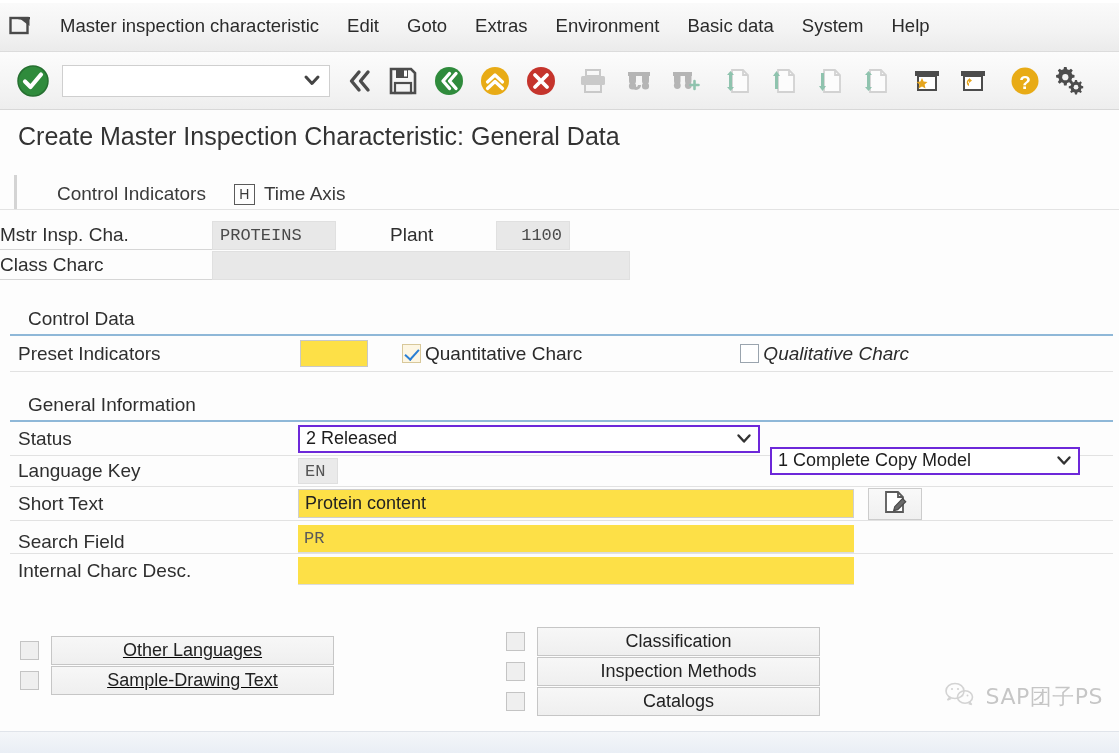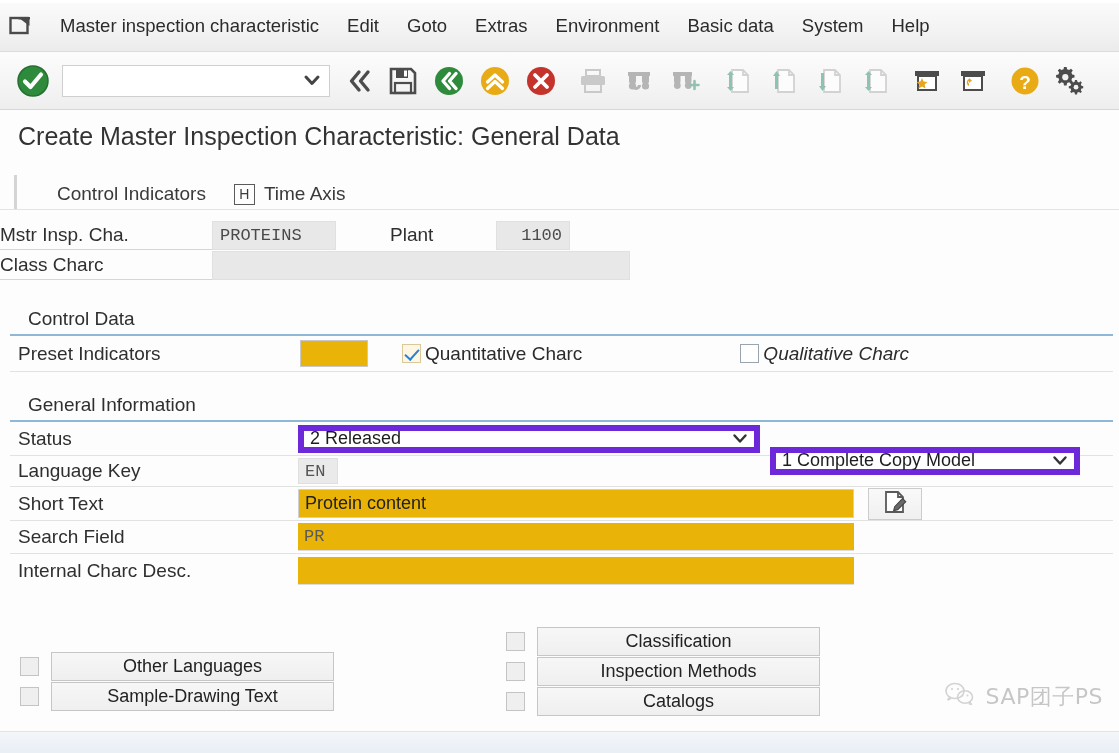--- a/index.html
+++ b/index.html
@@ -177,21 +177,21 @@
   }
   .frow.nb { border-bottom: none; }
   .frow .flabel {
     font-size: 19px; color: #2f2f2f;
     padding-left: 8px;
     flex: none;
   }
 
   .inputbox {
     height: 27px;
-    background: #eab308;
+    background: #fde047;
     border: 1px solid #c8c8c8;
     font-size: 18px;
     display: flex; align-items: center;
     padding: 0 6px;
     color: #222;
   }
   .inputbox.grey {
     background: #eaeaea;
     border-color: #dfdfdf;
     color: #555;
@@ -227,21 +227,21 @@
   }
   .cbx-wrap {
     display: flex; align-items: center; gap: 4px;
     font-size: 19px; color: #2b2b2b;
   }
 
   
   .sel {
     height: 28px;
     background: #ffffff;
-    border: 6px solid #6d28d9;
+    border: 2px solid #6d28d9;
     display: flex; align-items: center;
     padding: 0 6px;
     font-size: 18px;
     color: #1d1d1d;
     position: relative;
   }
   .sel .sel-text { flex: 1; white-space: nowrap; overflow: hidden; }
   .sel .chev { margin-left: 6px; flex: none; }
 
   
@@ -562,34 +562,34 @@
           <span>
             <svg width="26" height="26" viewBox="0 0 26 26">
               <path d="M4 3 h12 l5 5 v15 h-17 z" fill="#ffffff" stroke="#5a5a5a" stroke-width="1.8"></path>
               <path d="M16 3 v5 h5" fill="none" stroke="#5a5a5a" stroke-width="1.8"></path>
               <path d="M20.5 9.5 l3.2 3.2 l-8 8 l-4 1 l1 -4 z" fill="#6a6a6a" stroke="#4a4a4a" stroke-width="1.2"></path>
             </svg>
           </span>
         </div>
       </div>
 
-      <div class="frow" style="height:33px;">
+      <div class="frow" style="height:33px;align-items:flex-end;">
         <div class="flabel" style="width:288px;">Search Field</div>
         <div class="inputbox" style="width:556px;height:28px;border:none;border-bottom:1px solid #dcdcdc;color:#5a5a5a;font-family:'Liberation Mono',monospace;font-size:17px;">PR</div>
       </div>
 
       <div class="frow nb" style="height:33px;">
         <div class="flabel" style="width:288px;">Internal Charc Desc.</div>
         <div class="inputbox" style="width:556px;height:28px;border:none;border-bottom:1px solid #dcdcdc;"></div>
       </div>
 
     </div>
   </div>
 
-  <div class="btn-grid" style="left:20px; top:651px; gap:0;">
+  <div class="btn-grid" style="left:20px; top:635px; gap:0;text-decoration:underline;">
     <div class="btn-grid-row" style="height:30px;">
       <span class="cbx grey"></span>
       <div class="btn" style="width:283px;">
         <span>Other Languages</span>
       </div>
     </div>
     <div class="btn-grid-row" style="height:30px;">
       <span class="cbx grey"></span>
       <div class="btn" style="width:283px;">
         <span>Sample-Drawing Text</span>

